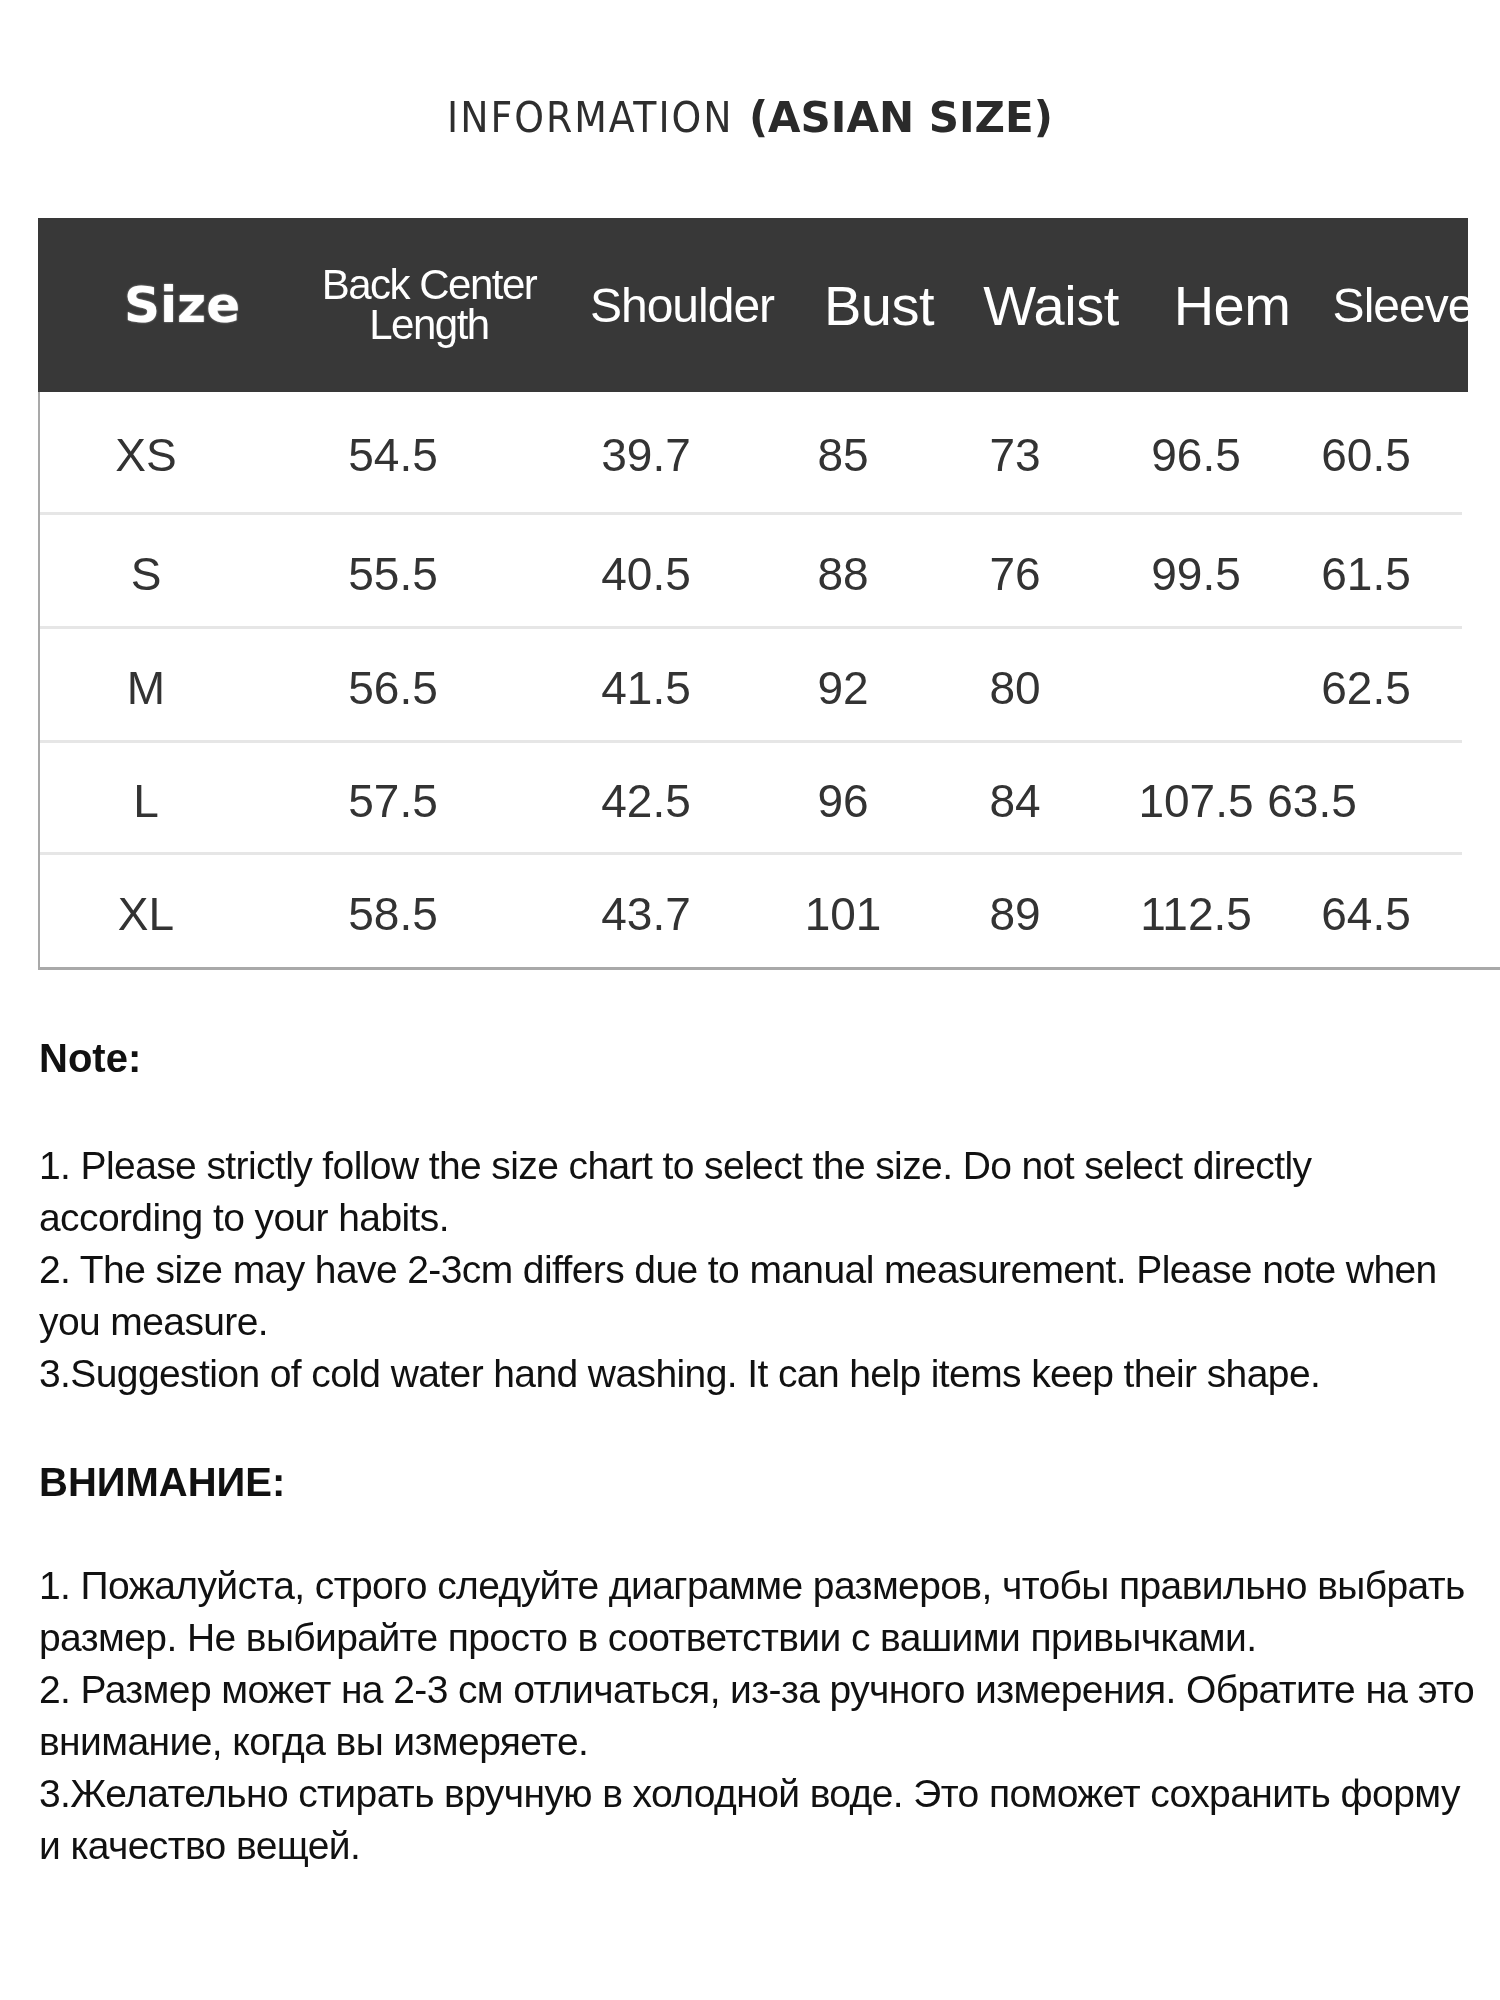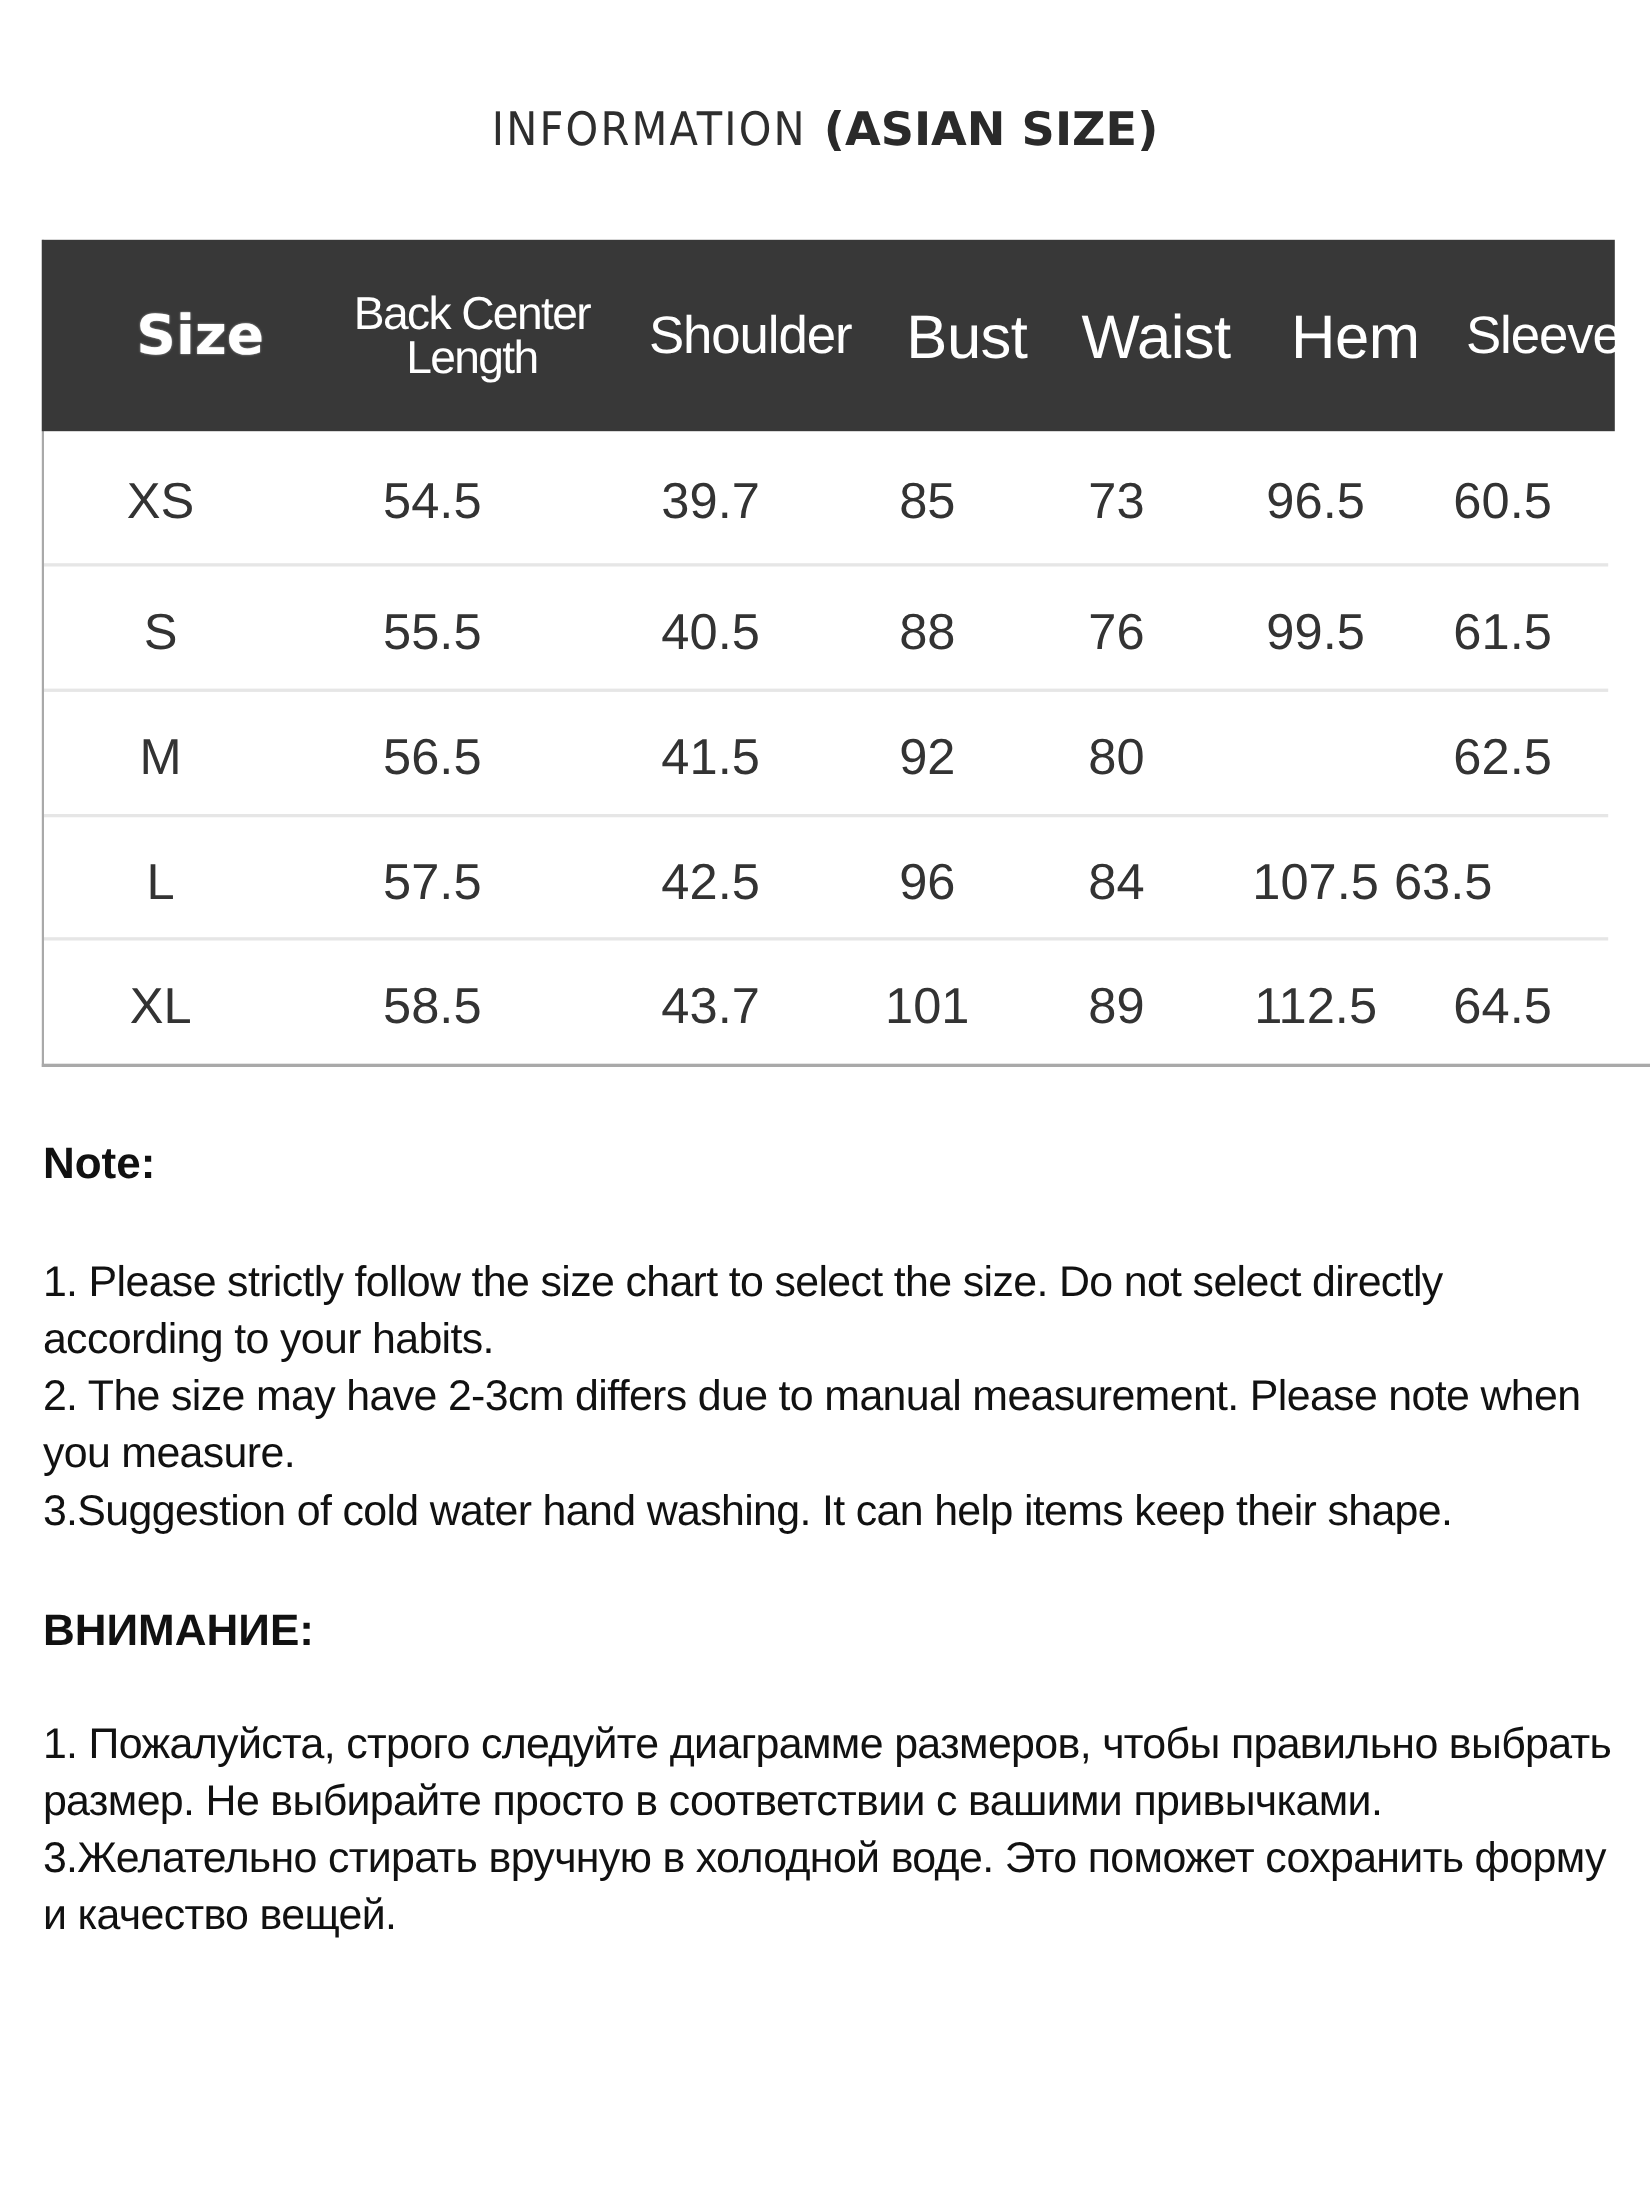--- a/index.html
+++ b/index.html
@@ -140,14 +140,15 @@
   <div>2. The size may have 2-3cm differs due to manual measurement. Please note when you measure.</div>
   <div>3.Suggestion of cold water hand washing. It can help items keep their shape.</div>
 </div>
 
 <div class="notes" style="top:1460px">
   <div class="heading">ВНИМАНИЕ:</div>
 </div>
 
 <div class="notes para" style="top:1560px">
   <div>1. Пожалуйста, строго следуйте диаграмме размеров, чтобы правильно выбрать размер. Не выбирайте просто в соответствии с вашими привычками.</div>
+  <div>2. Размер может на 2-3 см отличаться, из-за ручного измерения. Обратите на это внимание, когда вы измеряете.</div>
   <div>3.Желательно стирать вручную в холодной воде. Это поможет сохранить форму и качество вещей.</div>
 </div>
 
 </body></html>

